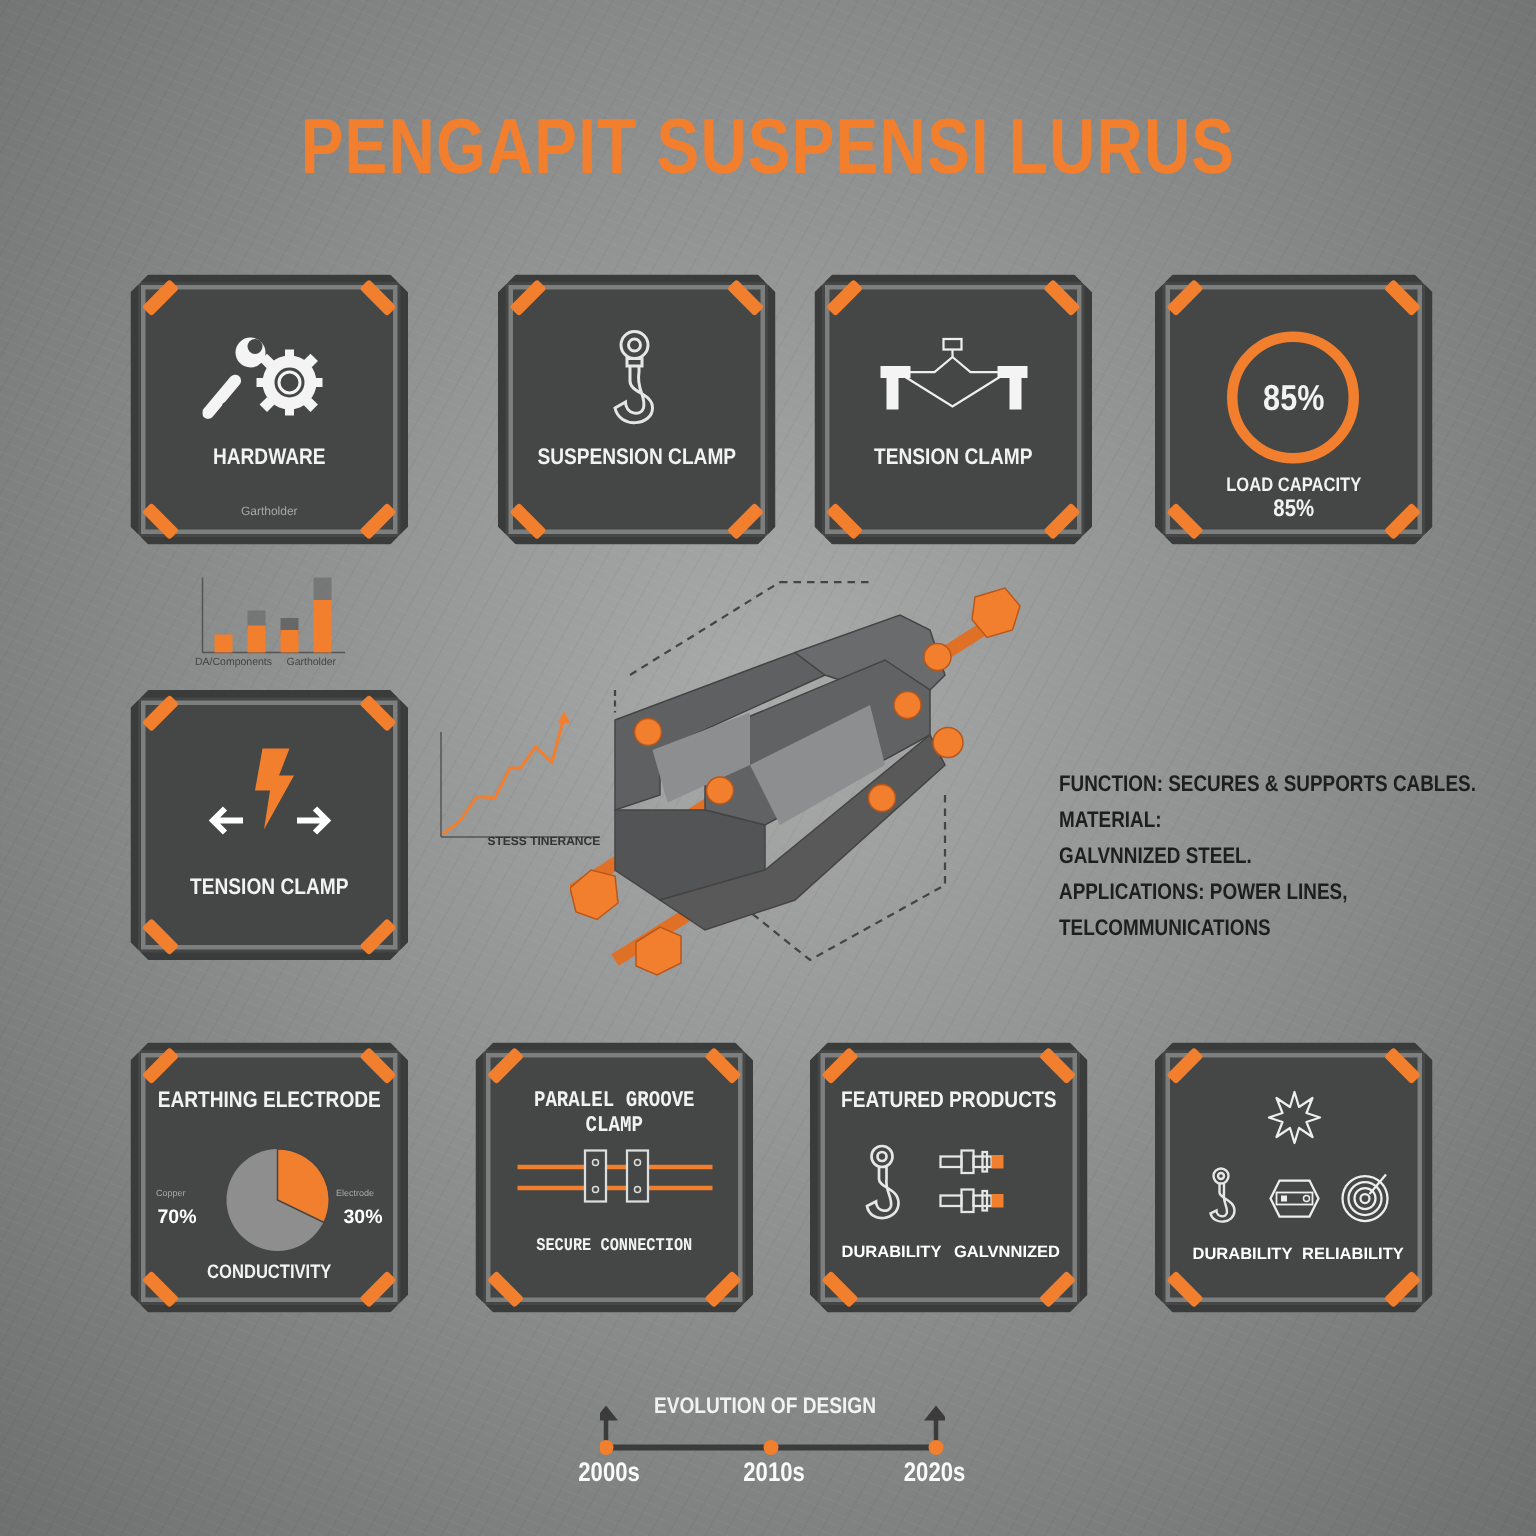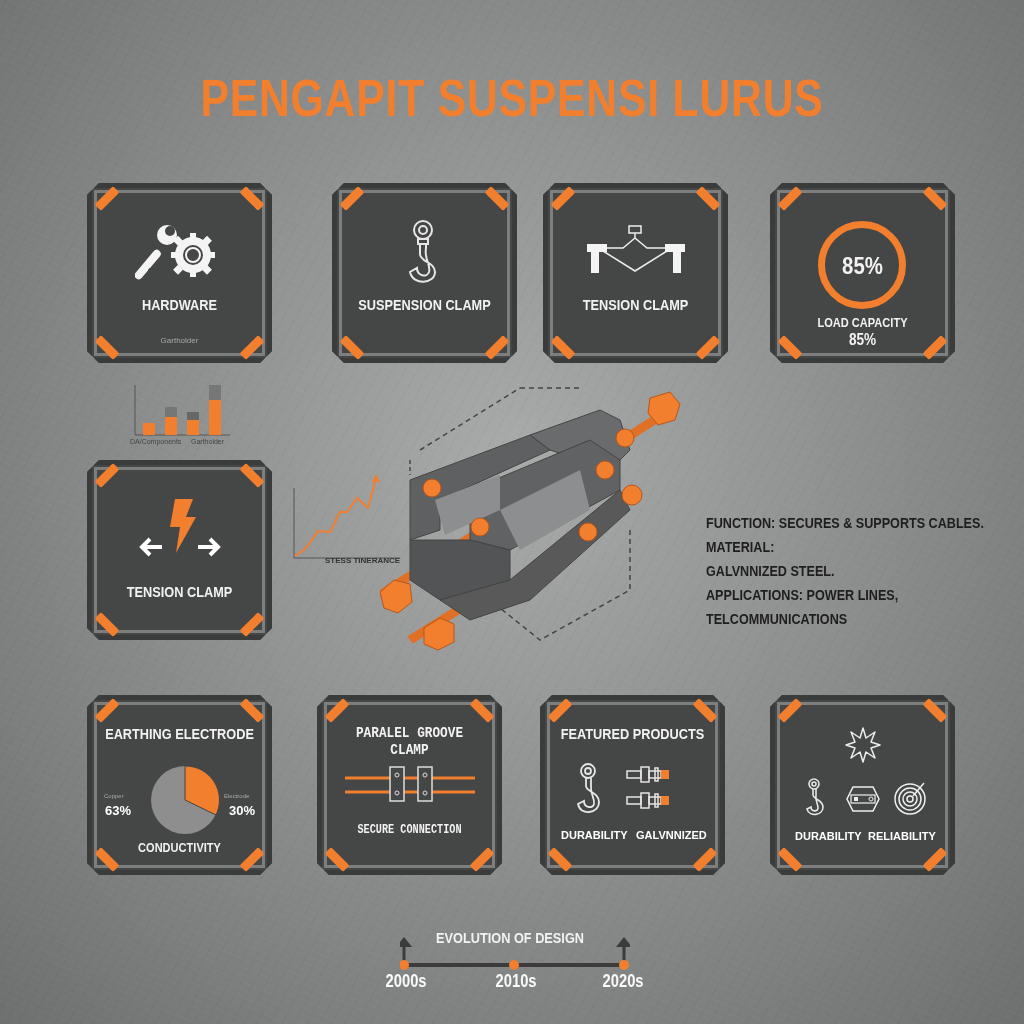--- a/index.html
+++ b/index.html
@@ -237,21 +237,21 @@
   <div class="corner c-bl"></div>
   <div class="corner c-br"></div>
   <div class="card-label" style="top:25px;">EARTHING ELECTRODE</div>
   <div style="position:absolute;left:58px;top:65px;">
     <svg width="70" height="70" viewBox="0 0 70 70">
       <circle cx="35" cy="35" r="34" fill="#8e8e8e"></circle>
       <path d="M35 35 L35 1 A34 34 0 0 1 66 50 Z" fill="#f27f2e" stroke="#444" stroke-width="1"></path>
     </svg>
   </div>
   <span style="position:absolute;left:12px;top:93px;font-size:6px;color:#aaa;">Copper</span>
-  <span style="position:absolute;left:13px;top:103px;font-size:13px;font-weight:bold;">63%</span>
+  <span style="position:absolute;left:13px;top:103px;font-size:13px;font-weight:bold;">70%</span>
   <span style="position:absolute;left:132px;top:93px;font-size:6px;color:#aaa;">Electrode</span>
   <span style="position:absolute;left:137px;top:103px;font-size:13px;font-weight:bold;">30%</span>
   <div class="card-label" style="top:140px;font-size:13px;">CONDUCTIVITY</div>
 </div>
 
 <div class="card" style="left:317px;top:695px;font-family:Liberation Mono, monospace;">
   <div class="corner c-tl"></div>
   <div class="corner c-tr"></div>
   <div class="corner c-bl"></div>
   <div class="corner c-br"></div>

